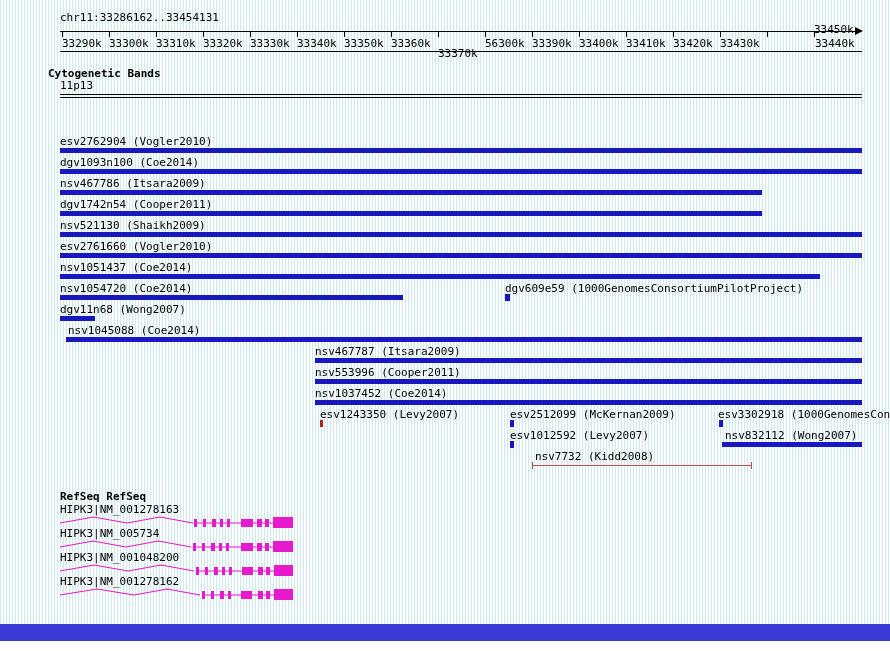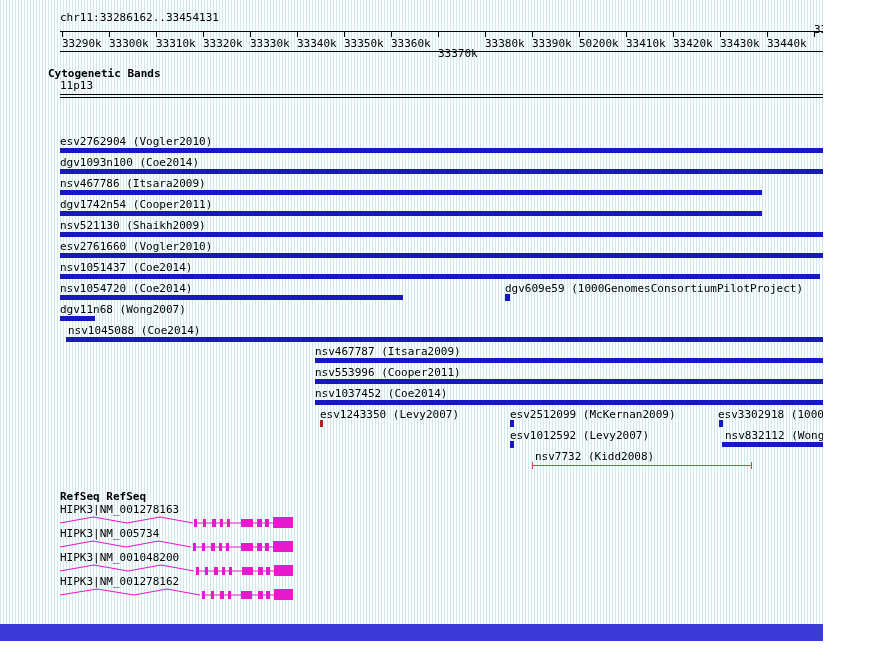--- a/index.html
+++ b/index.html
@@ -1,21 +1,21 @@
 <!DOCTYPE html>
 <html><head>
 <meta charset="utf-8">
 <style>
   html, body { margin:0; padding:0; }
   body {
     width:890px; height:651px; overflow:hidden;
     font-family:"DejaVu Sans Mono","Liberation Mono",monospace;
   }
   .page {
-    position:relative; width:823px; height:651px; overflow:hidden;
+    position:relative; width:890px; height:651px; overflow:hidden;
     background: repeating-linear-gradient(90deg, #cfe9ec 0px, #cfe9ec 1px, #fbfdfd 1px, #fbfdfd 3px);
     font-size:11px; color:#000;
   }
   .label { position:absolute; white-space:pre; font-size:11px; line-height:11px; }
   .bold  { font-weight:bold; }
   .hline { position:absolute; height:1px; background:#000; }
   .tick-mark  { position:absolute; width:1px; height:5px; background:#000; }
   .tick-label { position:absolute; white-space:pre; font-size:11px; line-height:11px; }
   .arrow-right {
     position:absolute; width:0; height:0;
@@ -57,33 +57,33 @@
         <div class="tick-label" style="left: 250px; top: 38px;">33330k</div>
         <div class="tick-mark" style="left: 297px; top: 32px;"></div>
         <div class="tick-label" style="left: 297px; top: 38px;">33340k</div>
         <div class="tick-mark" style="left: 344px; top: 32px;"></div>
         <div class="tick-label" style="left: 344px; top: 38px;">33350k</div>
         <div class="tick-mark" style="left: 391px; top: 32px;"></div>
         <div class="tick-label" style="left: 391px; top: 38px;">33360k</div>
         <div class="tick-mark" style="left: 438px; top: 32px;"></div>
         <div class="tick-label" style="left: 438px; top: 48px;">33370k</div>
         <div class="tick-mark" style="left: 485px; top: 32px;"></div>
-        <div class="tick-label" style="left: 485px; top: 38px;">33380k</div>
+        <div class="tick-label" style="left: 485px; top: 38px;">56300k</div>
         <div class="tick-mark" style="left: 532px; top: 32px;"></div>
         <div class="tick-label" style="left: 532px; top: 38px;">33390k</div>
         <div class="tick-mark" style="left: 579px; top: 32px;"></div>
-        <div class="tick-label" style="left: 579px; top: 38px;">50200k</div>
+        <div class="tick-label" style="left: 579px; top: 38px;">33400k</div>
         <div class="tick-mark" style="left: 626px; top: 32px;"></div>
         <div class="tick-label" style="left: 626px; top: 38px;">33410k</div>
         <div class="tick-mark" style="left: 673px; top: 32px;"></div>
         <div class="tick-label" style="left: 673px; top: 38px;">33420k</div>
         <div class="tick-mark" style="left: 720px; top: 32px;"></div>
         <div class="tick-label" style="left: 720px; top: 38px;">33430k</div>
         <div class="tick-mark" style="left: 767px; top: 32px;"></div>
-        <div class="tick-label" style="left: 767px; top: 38px;">33440k</div>
+        <div class="tick-label" style="left: 767px; top: 38px; padding-left: 48px;">33440k</div>
         <div class="tick-mark" style="left: 814px; top: 32px;"></div>
         <div class="tick-label" style="left: 814px; top: 24px;">33450k</div>
       </div>
     <div class="hline" style="left:60px; top:51px; width:802px;"></div>
   </div>
 
   <div class="label bold" style="left:48px; top:68px;">Cytogenetic Bands</div>
   <div class="label" style="left:60px; top:80px;">11p13</div>
   <div class="hline" style="left:60px; top:94px; width:802px;"></div>
   <div class="hline" style="left:60px; top:97px; width:802px;"></div>

